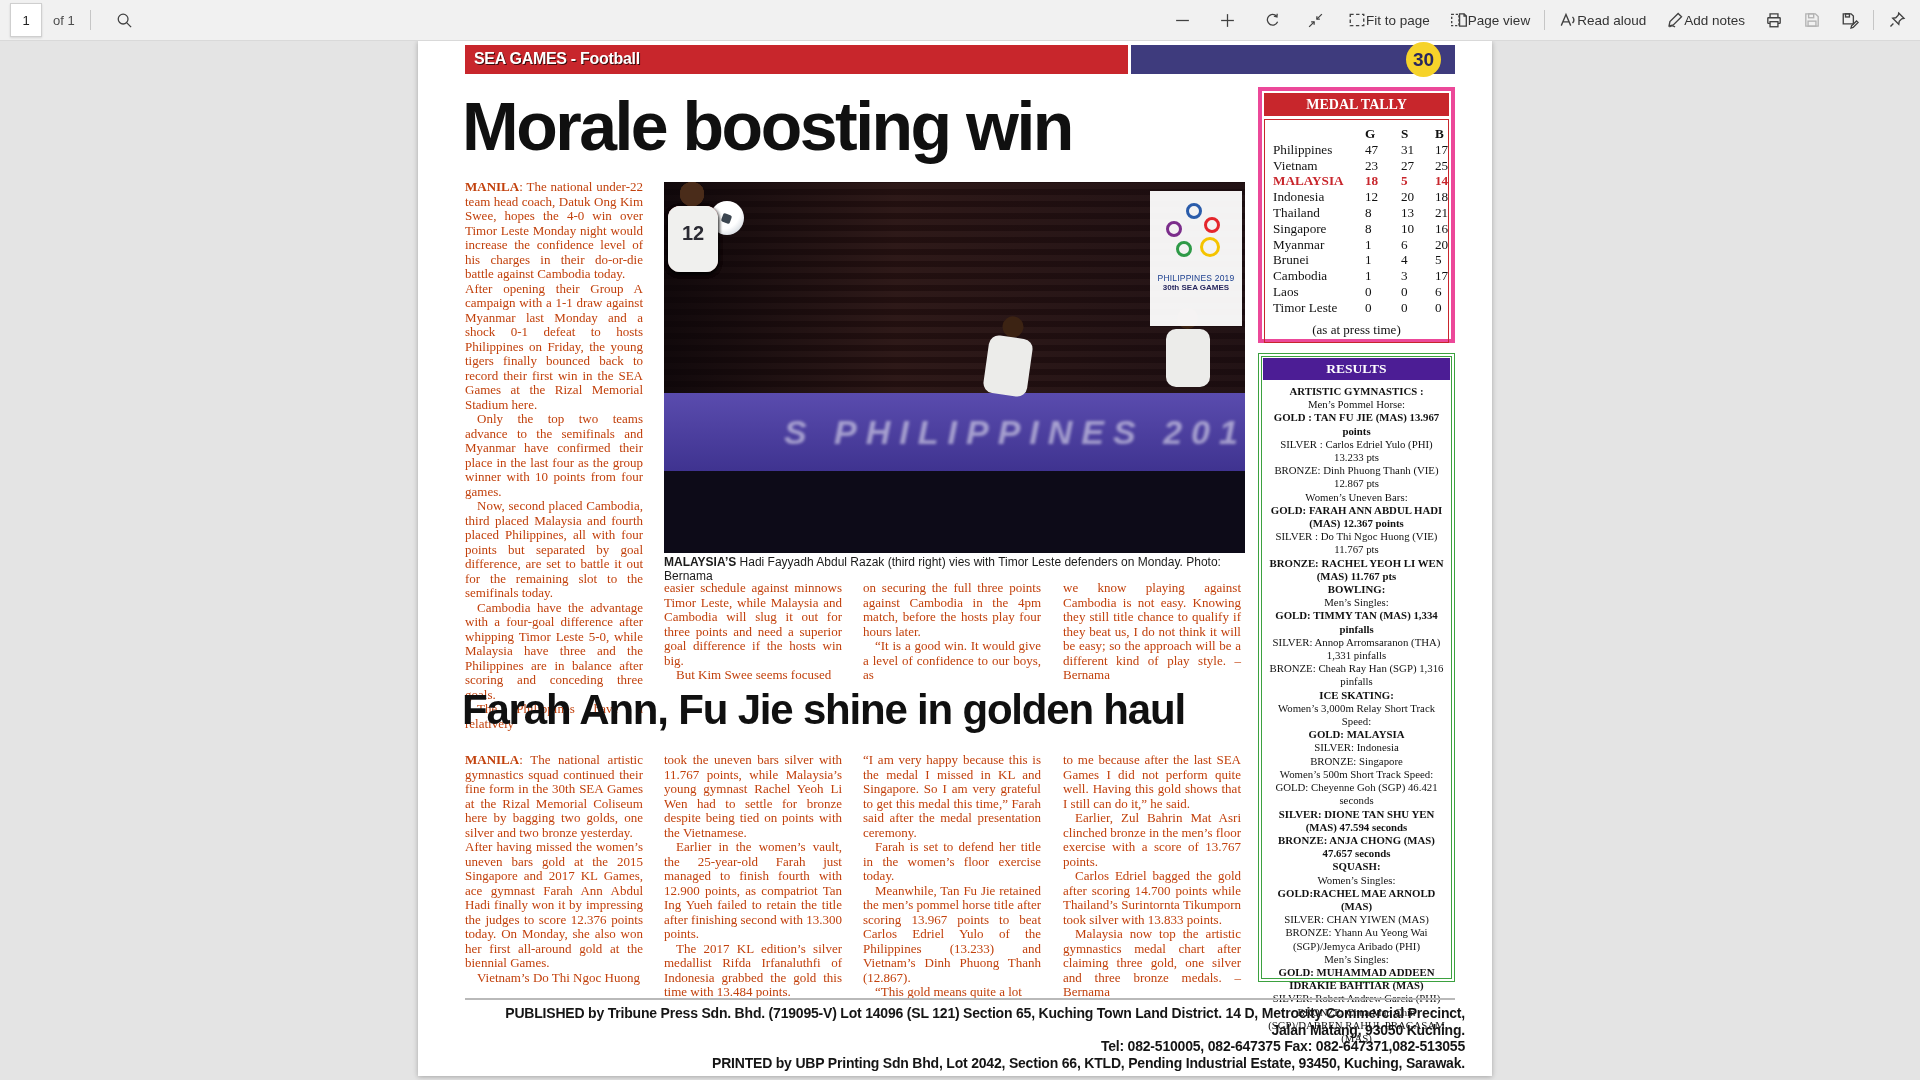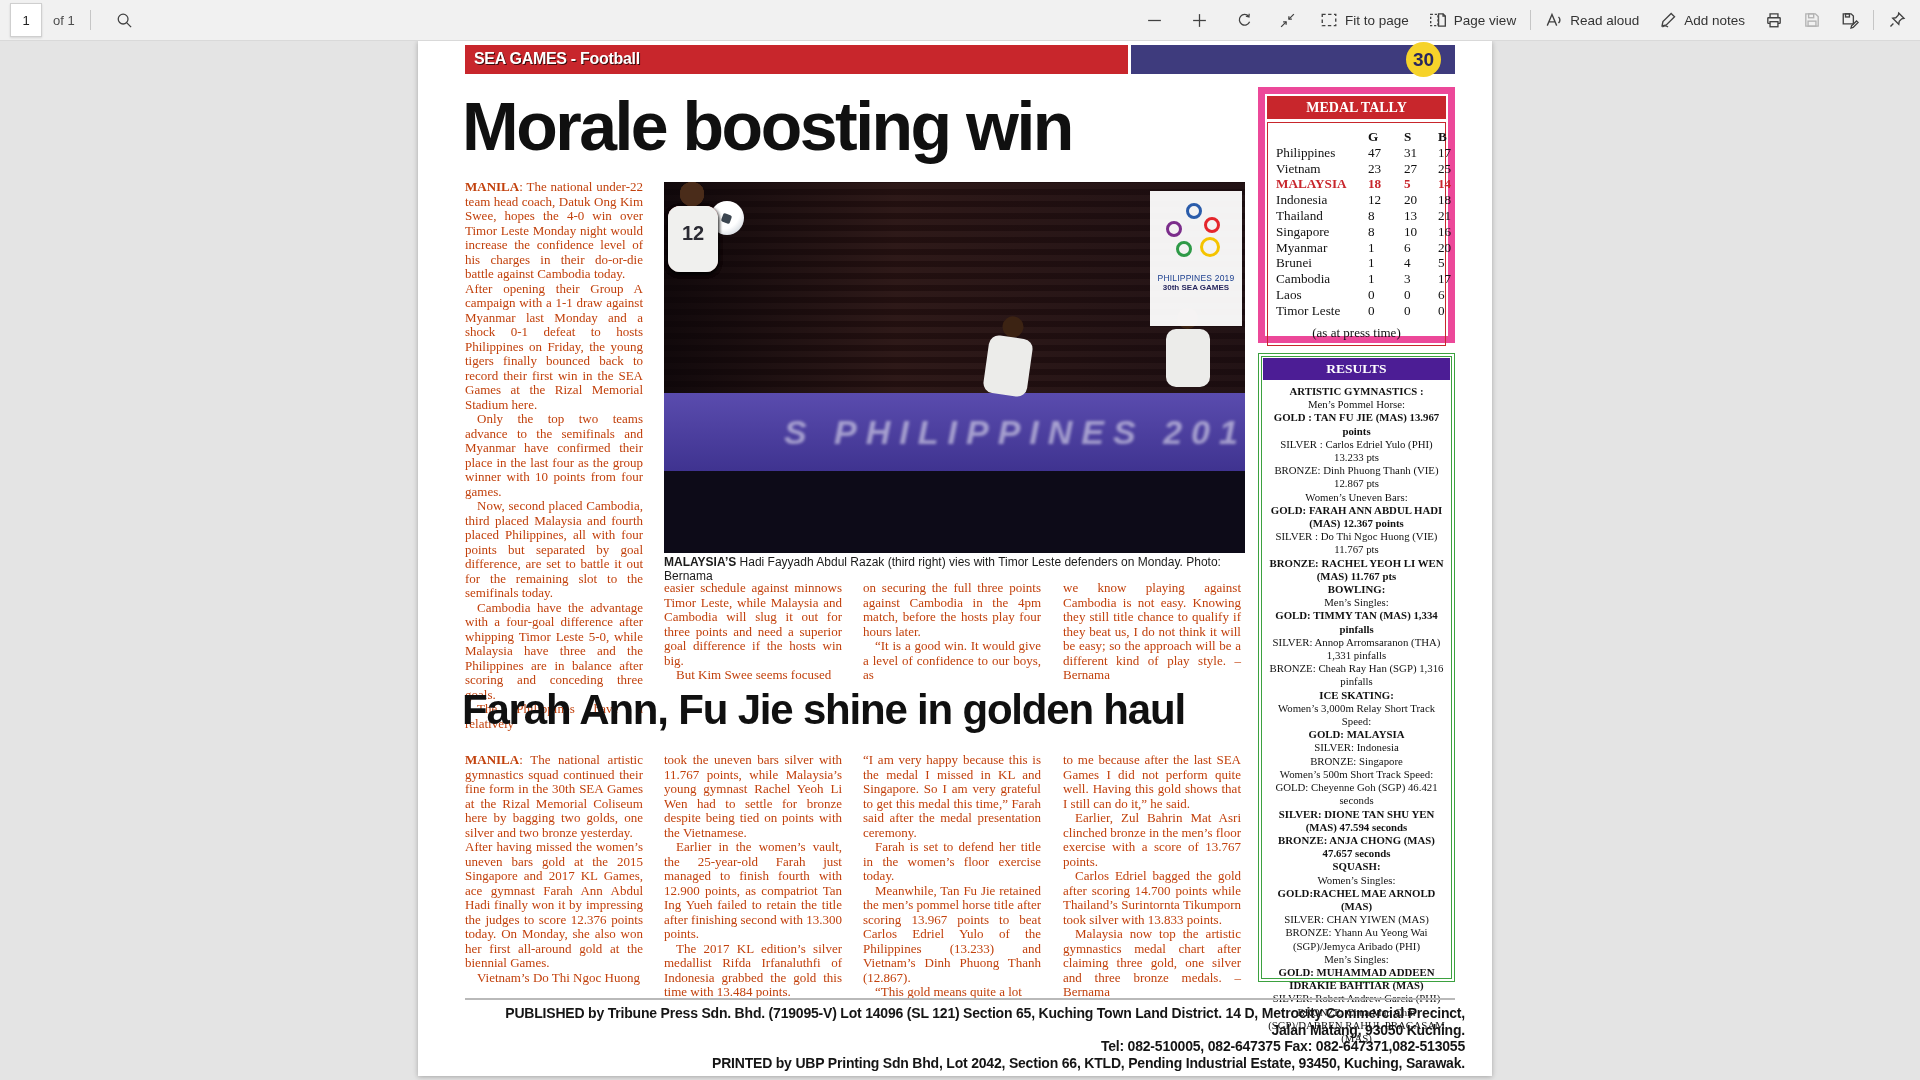--- a/index.html
+++ b/index.html
@@ -8,21 +8,21 @@
 
   
   .toolbar { position:absolute; left:0; top:0; width:1920px; height:41px;
              background:#f1f1f1; border-bottom:1px solid #d9d9d9; z-index:5; }
   .tb-left { position:absolute; left:10px; top:0; height:40px; display:flex; align-items:center; gap:11px; }
   .page-input { width:32px; height:34px; border:1px solid #cfcfcf; background:#fff; text-align:center;
                 font:13px "Liberation Sans", sans-serif; color:#222; box-shadow:0 1px 2px rgba(0,0,0,.12); }
   .tb-label { font-size:13px; color:#4d4d4d; }
   .tb-sep { width:1px; height:20px; background:#c6c6c6; margin:0 4px; }
   .tb-right { position:absolute; right:4px; top:0; height:40px; display:flex; align-items:center; }
-  .tb-btn { display:flex; align-items:center; gap:7px; height:40px; padding:0 10px; border:none;
+  .tb-btn { display:flex; align-items:center; gap:0; height:40px; padding:0 10px; border:none;
             background:transparent; cursor:pointer; font:13.5px "Liberation Sans", sans-serif; color:#333; }
   .tb-btn svg { display:block; }
   .ic { stroke:#414141; fill:none; stroke-width:1.2; }
   .ic-dis { stroke:#b3b3b3; }
 
   
   .canvas { position:absolute; left:0; top:41px; width:1920px; height:1039px; background:#e4e4e4; }
   .sheet { position:absolute; left:418px; top:0; width:1074px; height:1035px; background:#fff;
            box-shadow:0 1px 5px rgba(0,0,0,.28); }
 
@@ -90,21 +90,21 @@
   .r5 { border-color:#7b2d8b; left:0px; top:18px; }
   .logo-l1 { margin-top:8px; font-weight:400; font-size:8.5px; color:#1b3f8f; letter-spacing:.2px; }
   .logo-l2 { font-weight:800; font-size:8px; color:#27275e; }
 
   .caption { position:absolute; left:246px; top:514px; width:581px; font-size:12px; color:#1a1a1a;
              font-family:"Liberation Sans", sans-serif; }
   .caption b { font-weight:800; }
 
   
   .medal-box { position:absolute; left:840px; top:46px; width:197px; height:256px;
-               border:7px solid #ec4899; background:#fff; }
+               border:4px solid #ec4899; background:#fff; }
   .medal-title { height:23px; background:#c8262c; margin:2px; display:flex; align-items:center; justify-content:center;
                  color:#fff; font-family:"Liberation Serif", serif; font-weight:bold; font-size:14px; }
   .medal-body { margin:3px 2px 2px 2px; border:1px solid #c8262c; padding:6px 8px 4px 8px;
                 font-family:"Liberation Serif", serif; font-size:13.2px; color:#111; }
   .medal-grid-row { display:grid; grid-template-columns:92px 36px 34px 30px; line-height:15.8px; }
   .medal-head { font-weight:bold; }
   .medal-grid-row.hl { color:#c8262c; font-weight:bold; }
   .medal-note { text-align:center; margin-top:6px; font-size:13px; }
 
   

